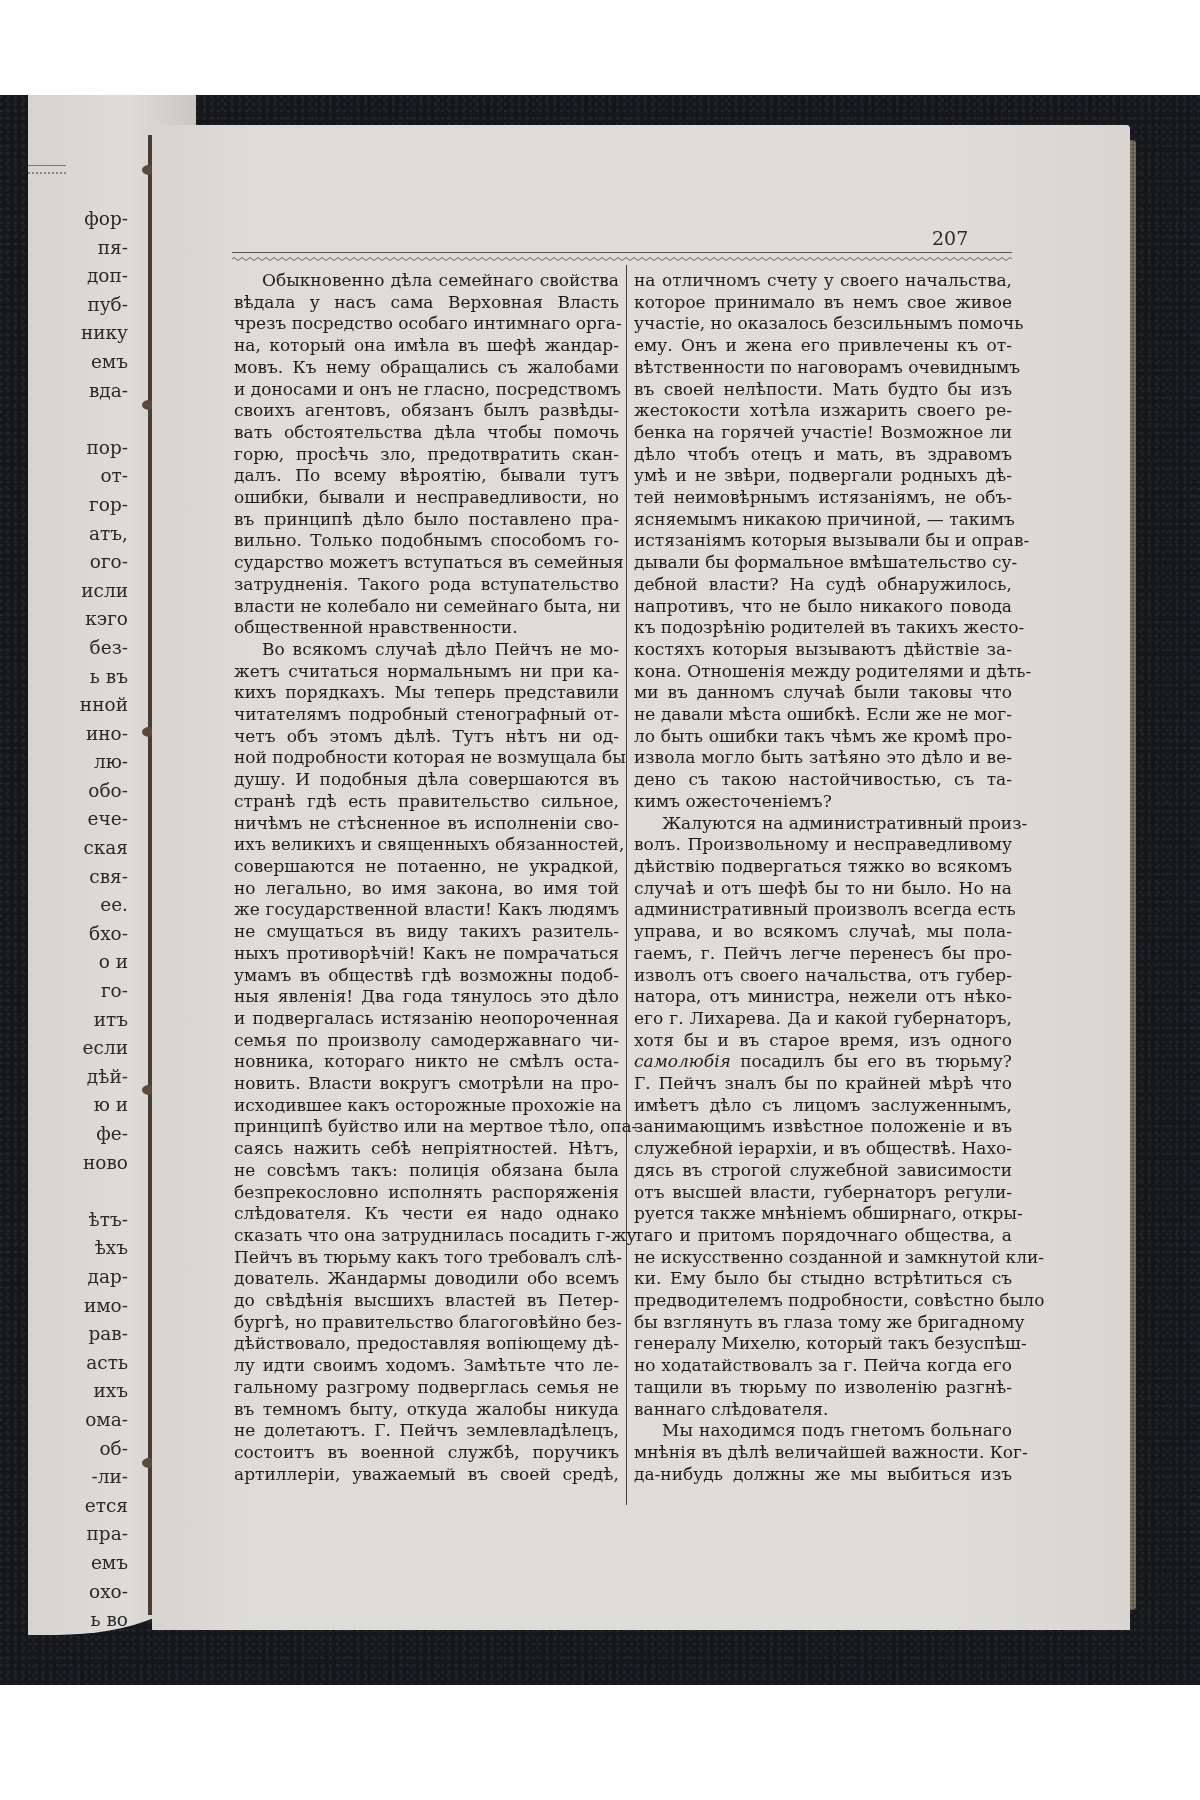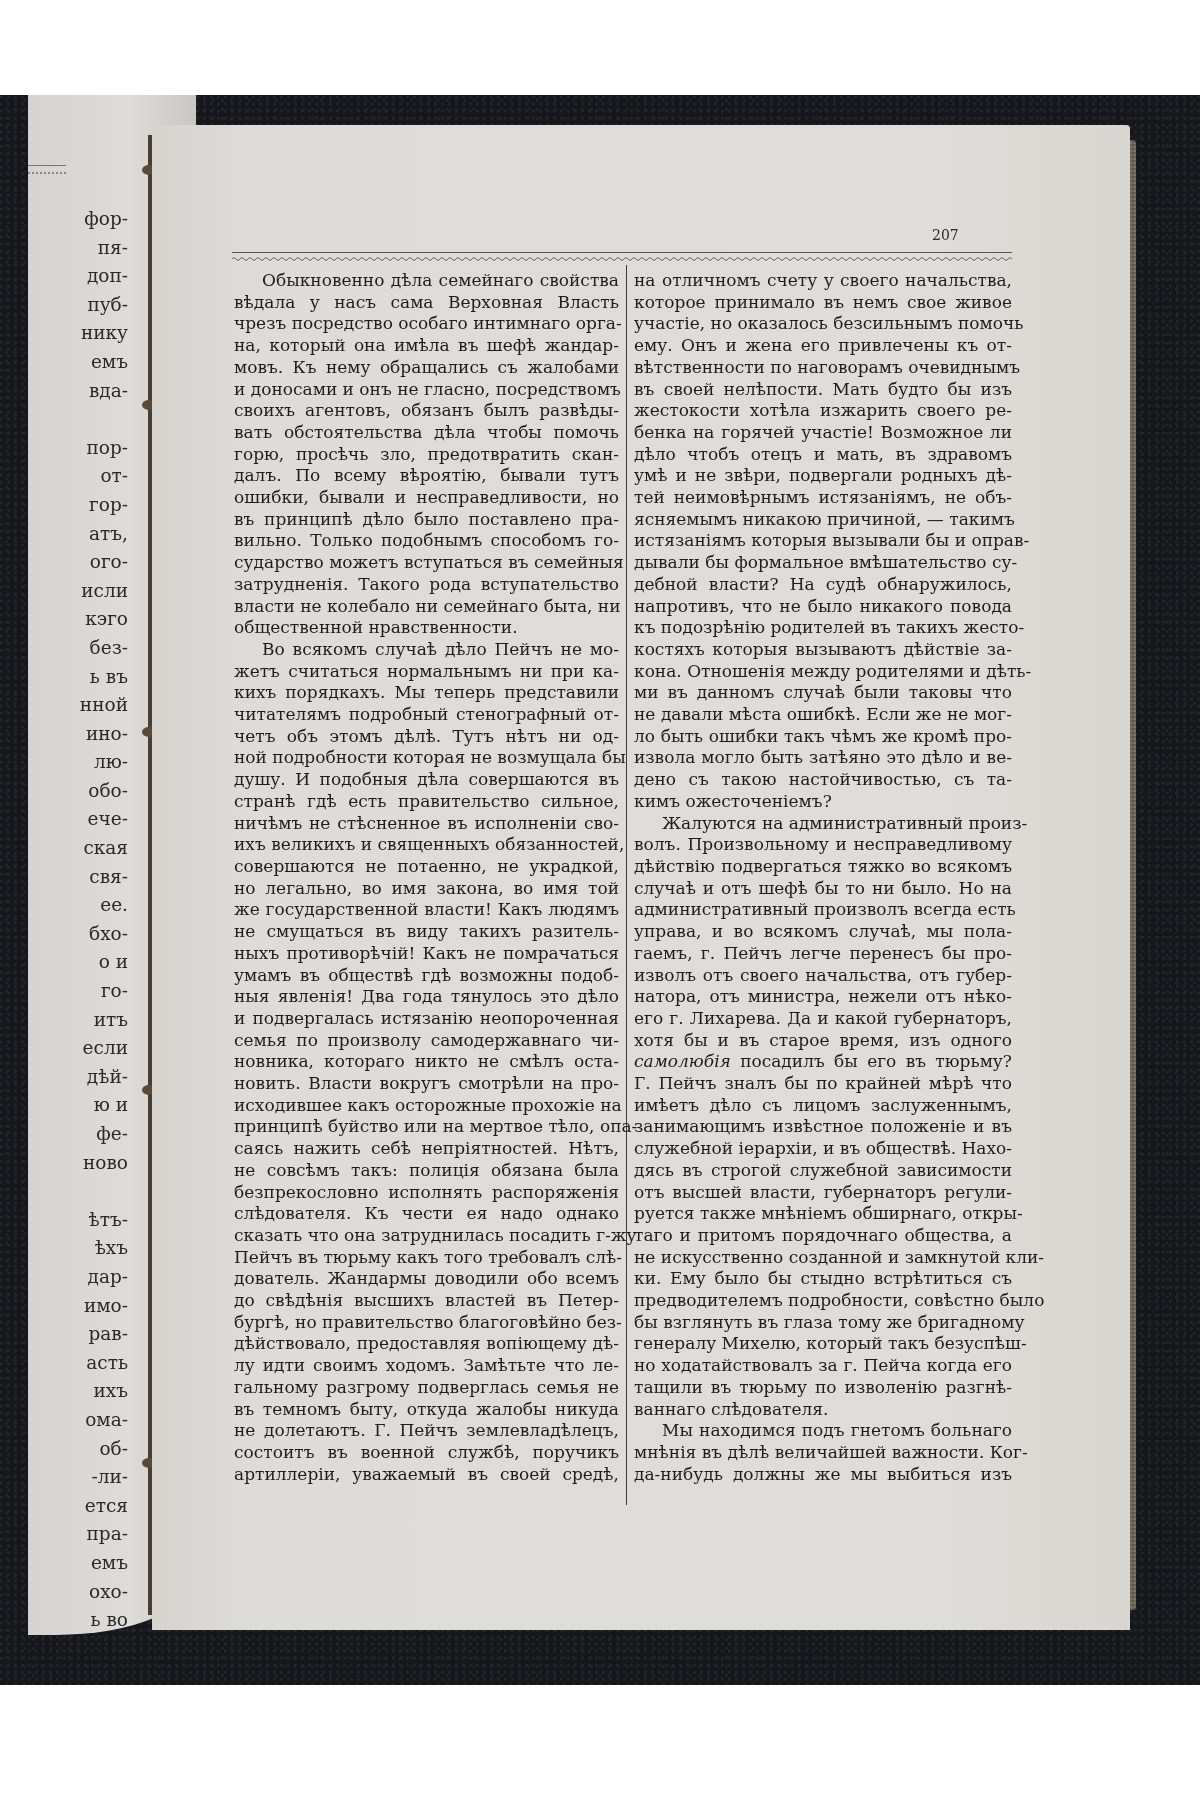--- a/index.html
+++ b/index.html
@@ -8,21 +8,21 @@
     background-image: radial-gradient(circle at 20% 30%, #23262c 0 1px, transparent 2px), radial-gradient(circle at 70% 60%, #20232a 0 1px, transparent 2px);
     background-size: 7px 7px, 9px 9px; overflow:hidden; }
   .spine-cloth { position:absolute; left:1100px; top:45px; width:36px; height:1470px; background:#7b7565;
     background-image: repeating-linear-gradient(0deg, rgba(0,0,0,.15) 0 2px, transparent 2px 4px), repeating-linear-gradient(90deg, rgba(0,0,0,.12) 0 2px, transparent 2px 4px); border-radius:0 4px 4px 0; }
   .left-page { position:absolute; left:0; top:0; width:168px; height:1540px; background:linear-gradient(90deg,#d6d4d2 0%,#dedcd9 60%,#c9c6c3 100%); border-bottom-right-radius:140px 60px; overflow:hidden;margin-left:28px; }
   .left-text { position:absolute; left:0; top:110px; width:100px; text-align:right; font-size:18.5px; line-height:28.6px; color:#2c2a28; white-space:pre; }
   .left-rule { position:absolute; left:0; top:70px; width:38px; height:6px; border-top:1px solid #777; border-bottom:2px dotted #888; }
   .gutter { position:absolute; left:148px; top:40px; width:4px; height:1480px; background:#4a3d32; }
   .stitch { position:absolute; left:142px; width:14px; height:10px; border-radius:50%; background:#5a4838; }
   .right-page { position:absolute; left:152px; top:30px; width:978px; height:1505px; background:linear-gradient(90deg,#d7d4d0 0%,#dedcd8 10%,#dfddd9 80%,#d9d6d1 100%); border-top-right-radius:4px; }
-  .folio { position:absolute; left:780px; top:102px; font-size:14px; color:#2c2a28; }
+  .folio { position:absolute; left:780px; top:102px; font-size:19px; color:#2c2a28; }
   .head-rule { position:absolute; left:80px; top:127px; width:780px; height:10px; border-top:1px solid #555; }
   .head-rule svg { position:absolute; left:0; top:2px; }
   .col { position:absolute; top:145px; font-size:17px; line-height:21.7px; color:#1f1d1b; text-align:justify; }
   .col-left { left:82px; width:385px; }
   .col-right { left:482px; width:378px; }
   .col-divider { position:absolute; left:474px; top:140px; width:1px; height:1240px; background:#3e3b38; }
   .line { display:block; text-align:justify; text-align-last:justify; white-space:nowrap; }
   .line.last { text-align-last:left; }
   .line.ind { padding-left:28px; }
   em { }

